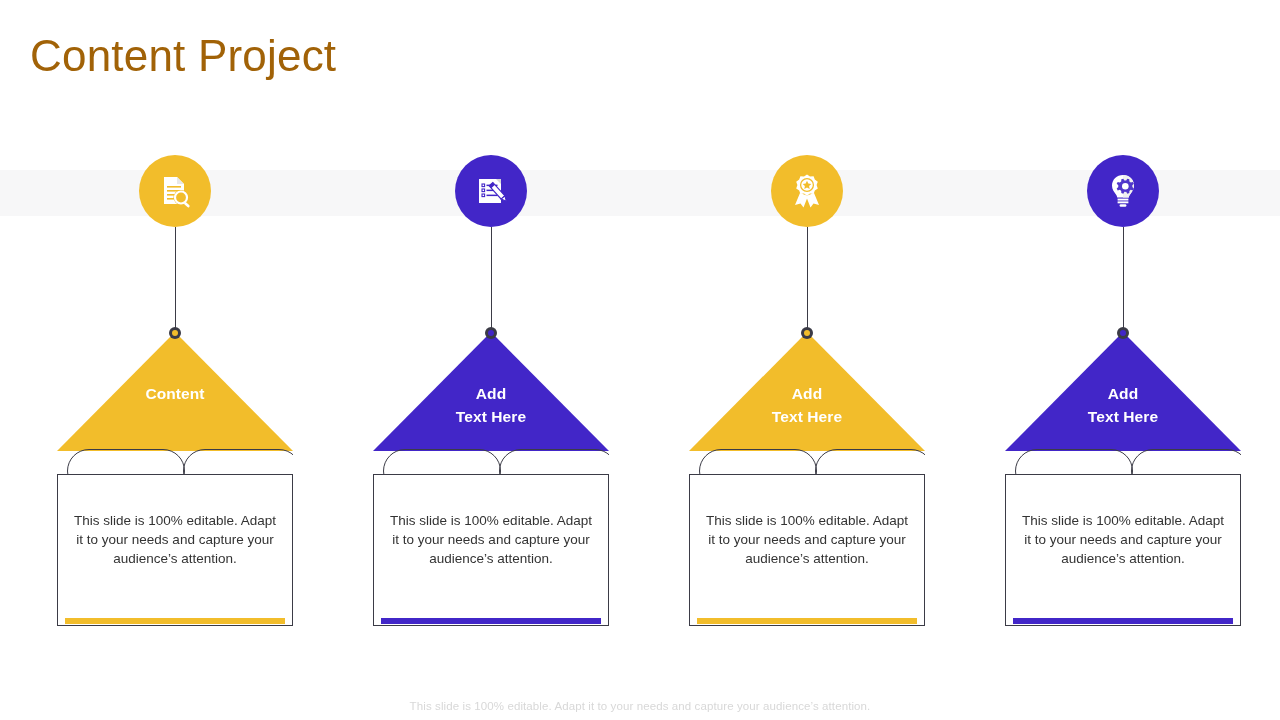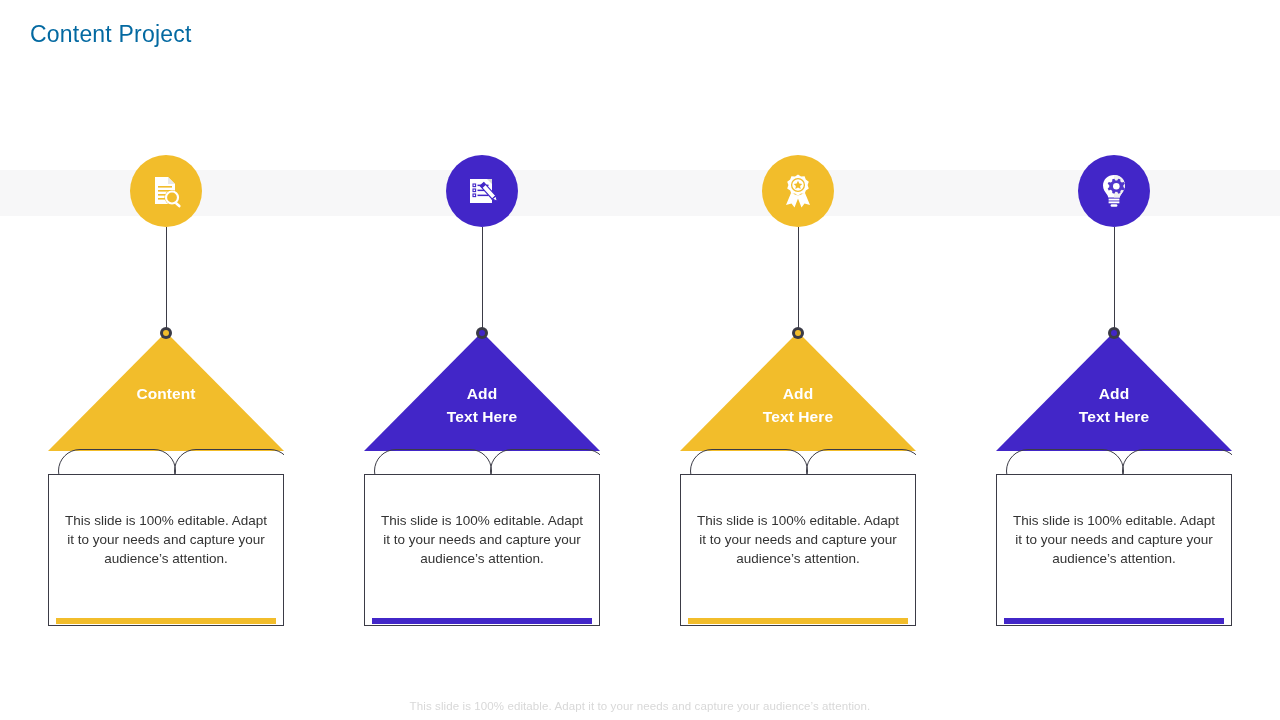--- a/index.html
+++ b/index.html
@@ -15,42 +15,42 @@
     position: relative;
     width: 1280px;
     height: 720px;
     background: #ffffff;
   }
 
   
   .slide-title {
     position: absolute;
     left: 30px;
-    top: 21px;
-    font-size: 23px;
+    top: 31px;
+    font-size: 44px;
     font-weight: 400;
-    color: #0369a1;
+    color: #a16207;
     letter-spacing: 0.2px;
     white-space: nowrap;
   }
 
   
   .icon-band {
     position: absolute;
     left: 0;
     top: 170px;
     width: 1280px;
     height: 46px;
     background: #f7f7f8;
   }
 
   
   .columns {
     position: absolute;
-    left: 0;
+    left: 9px;
     top: 0;
     width: 1036px;
     height: 720px;
   }
   .col {
     position: absolute;
     top: 0;
     width: 316px;
     height: 720px;
   }

